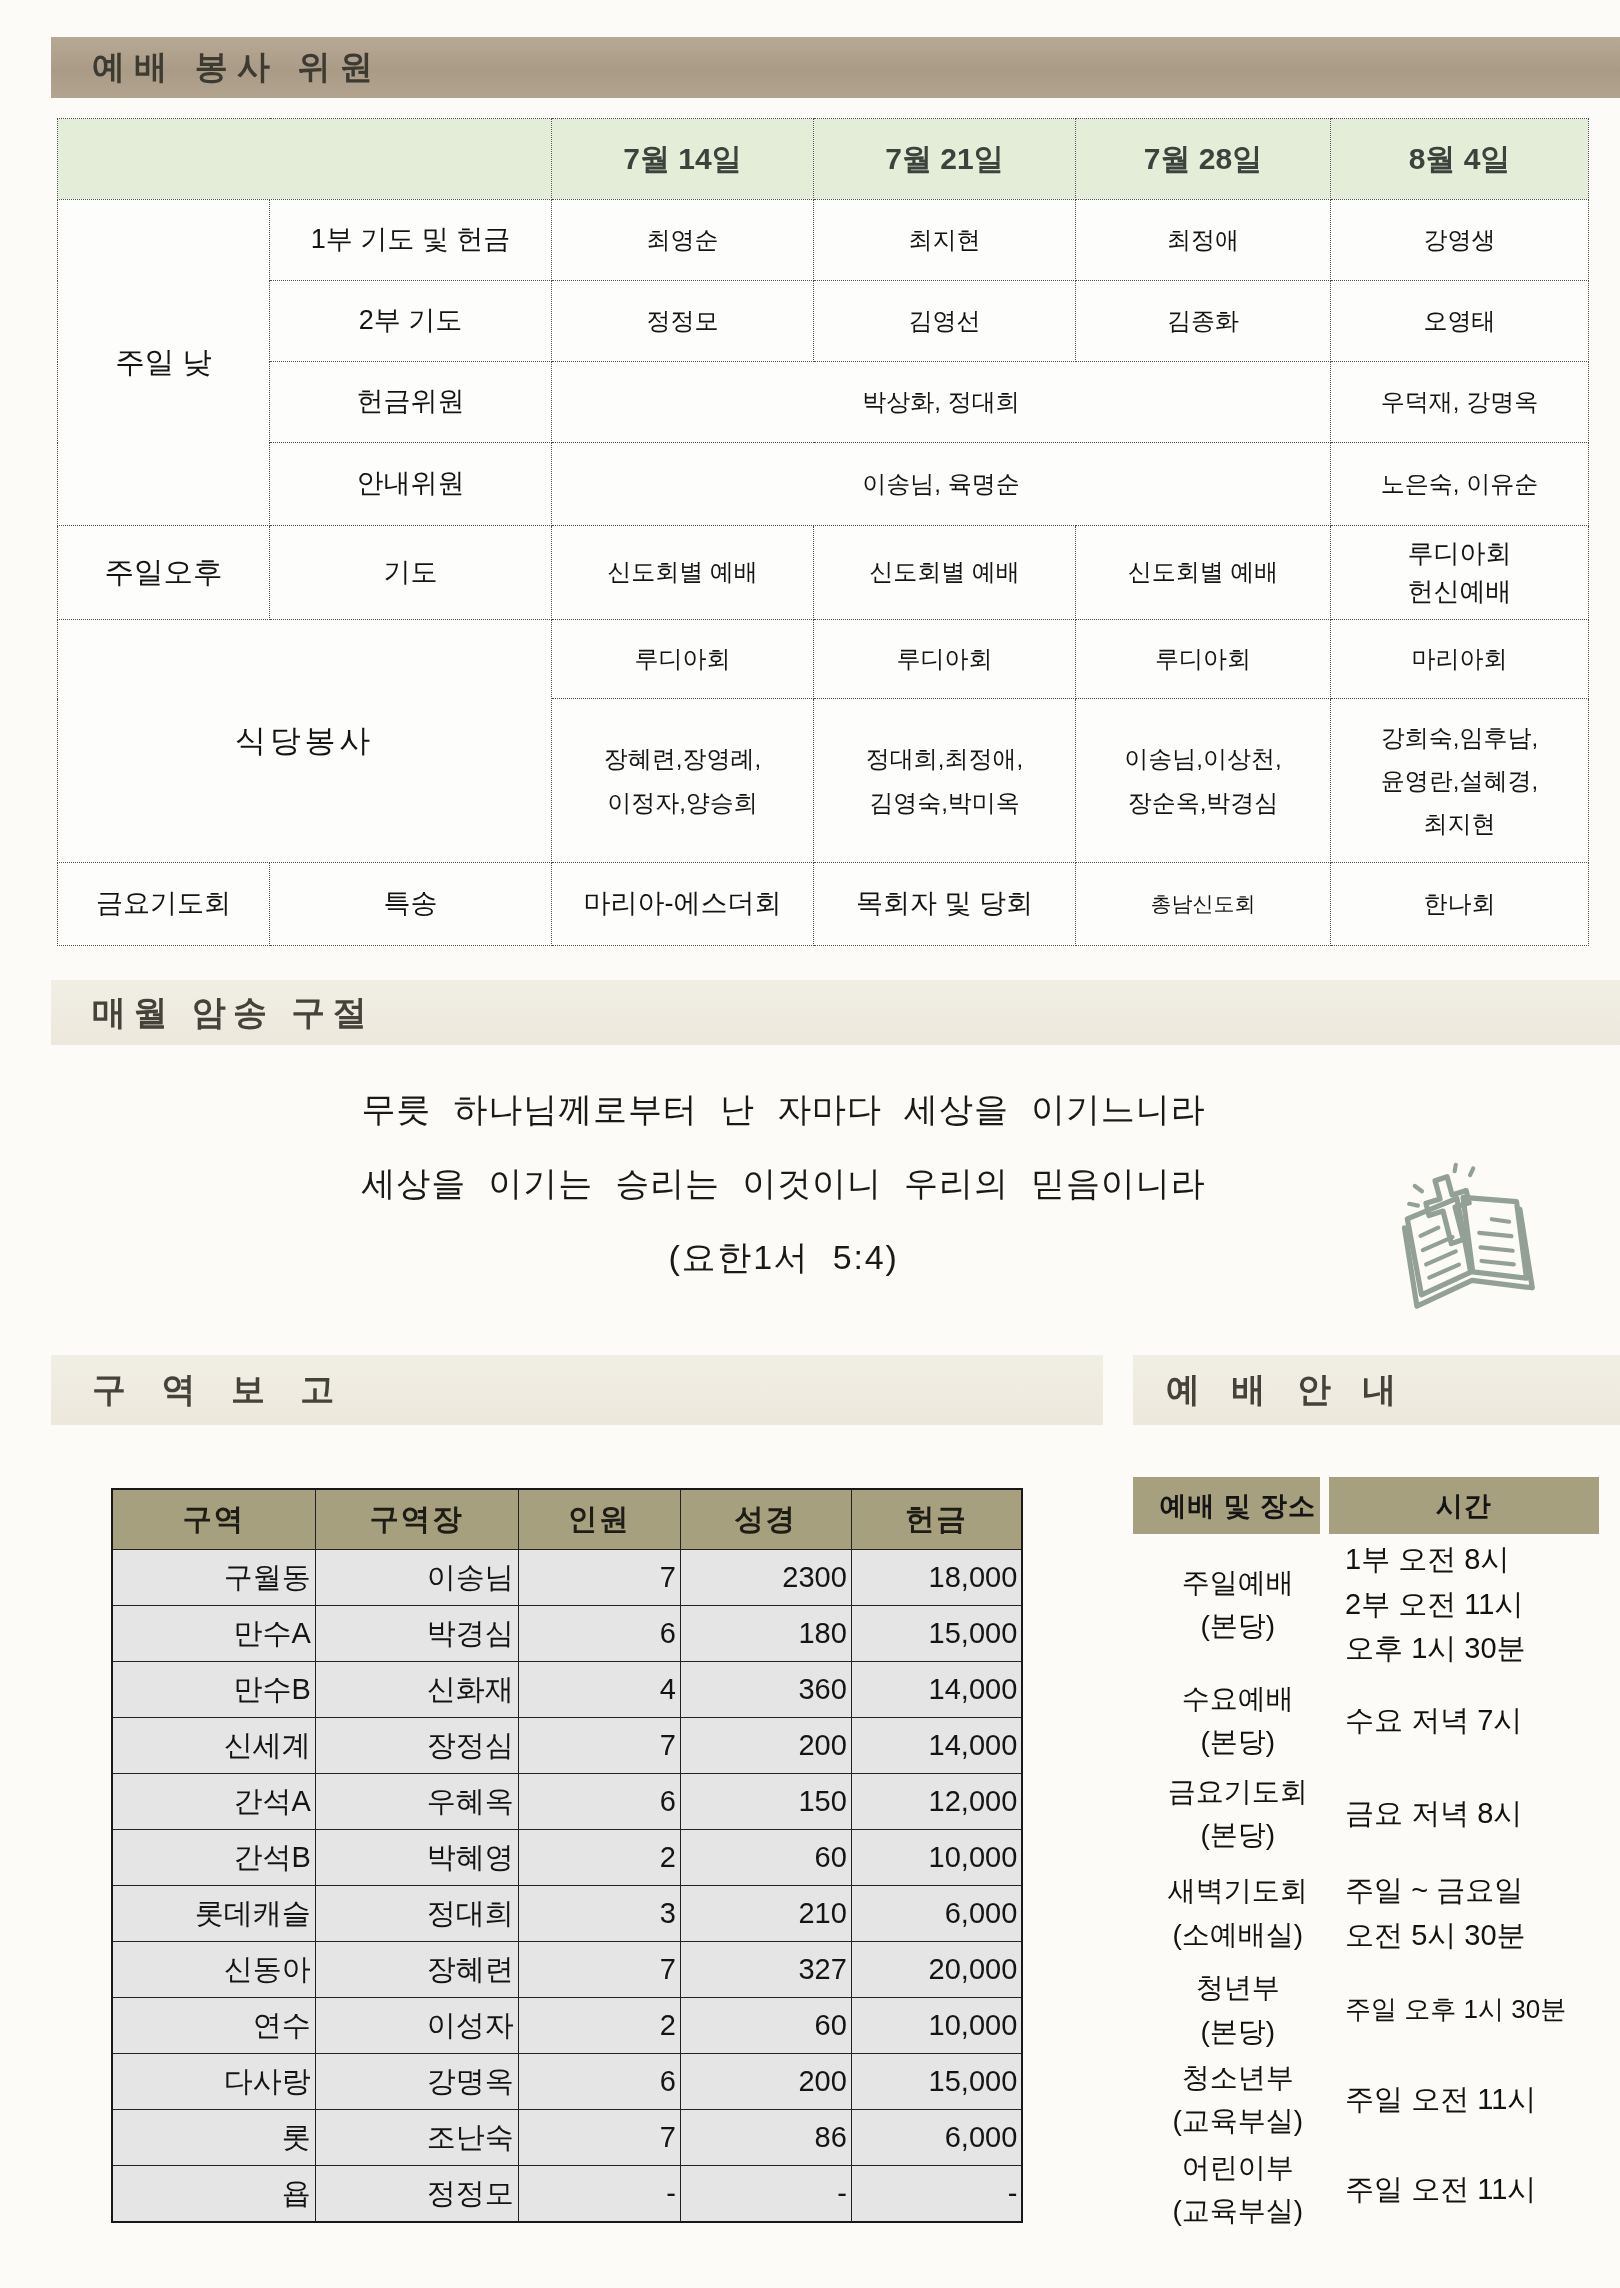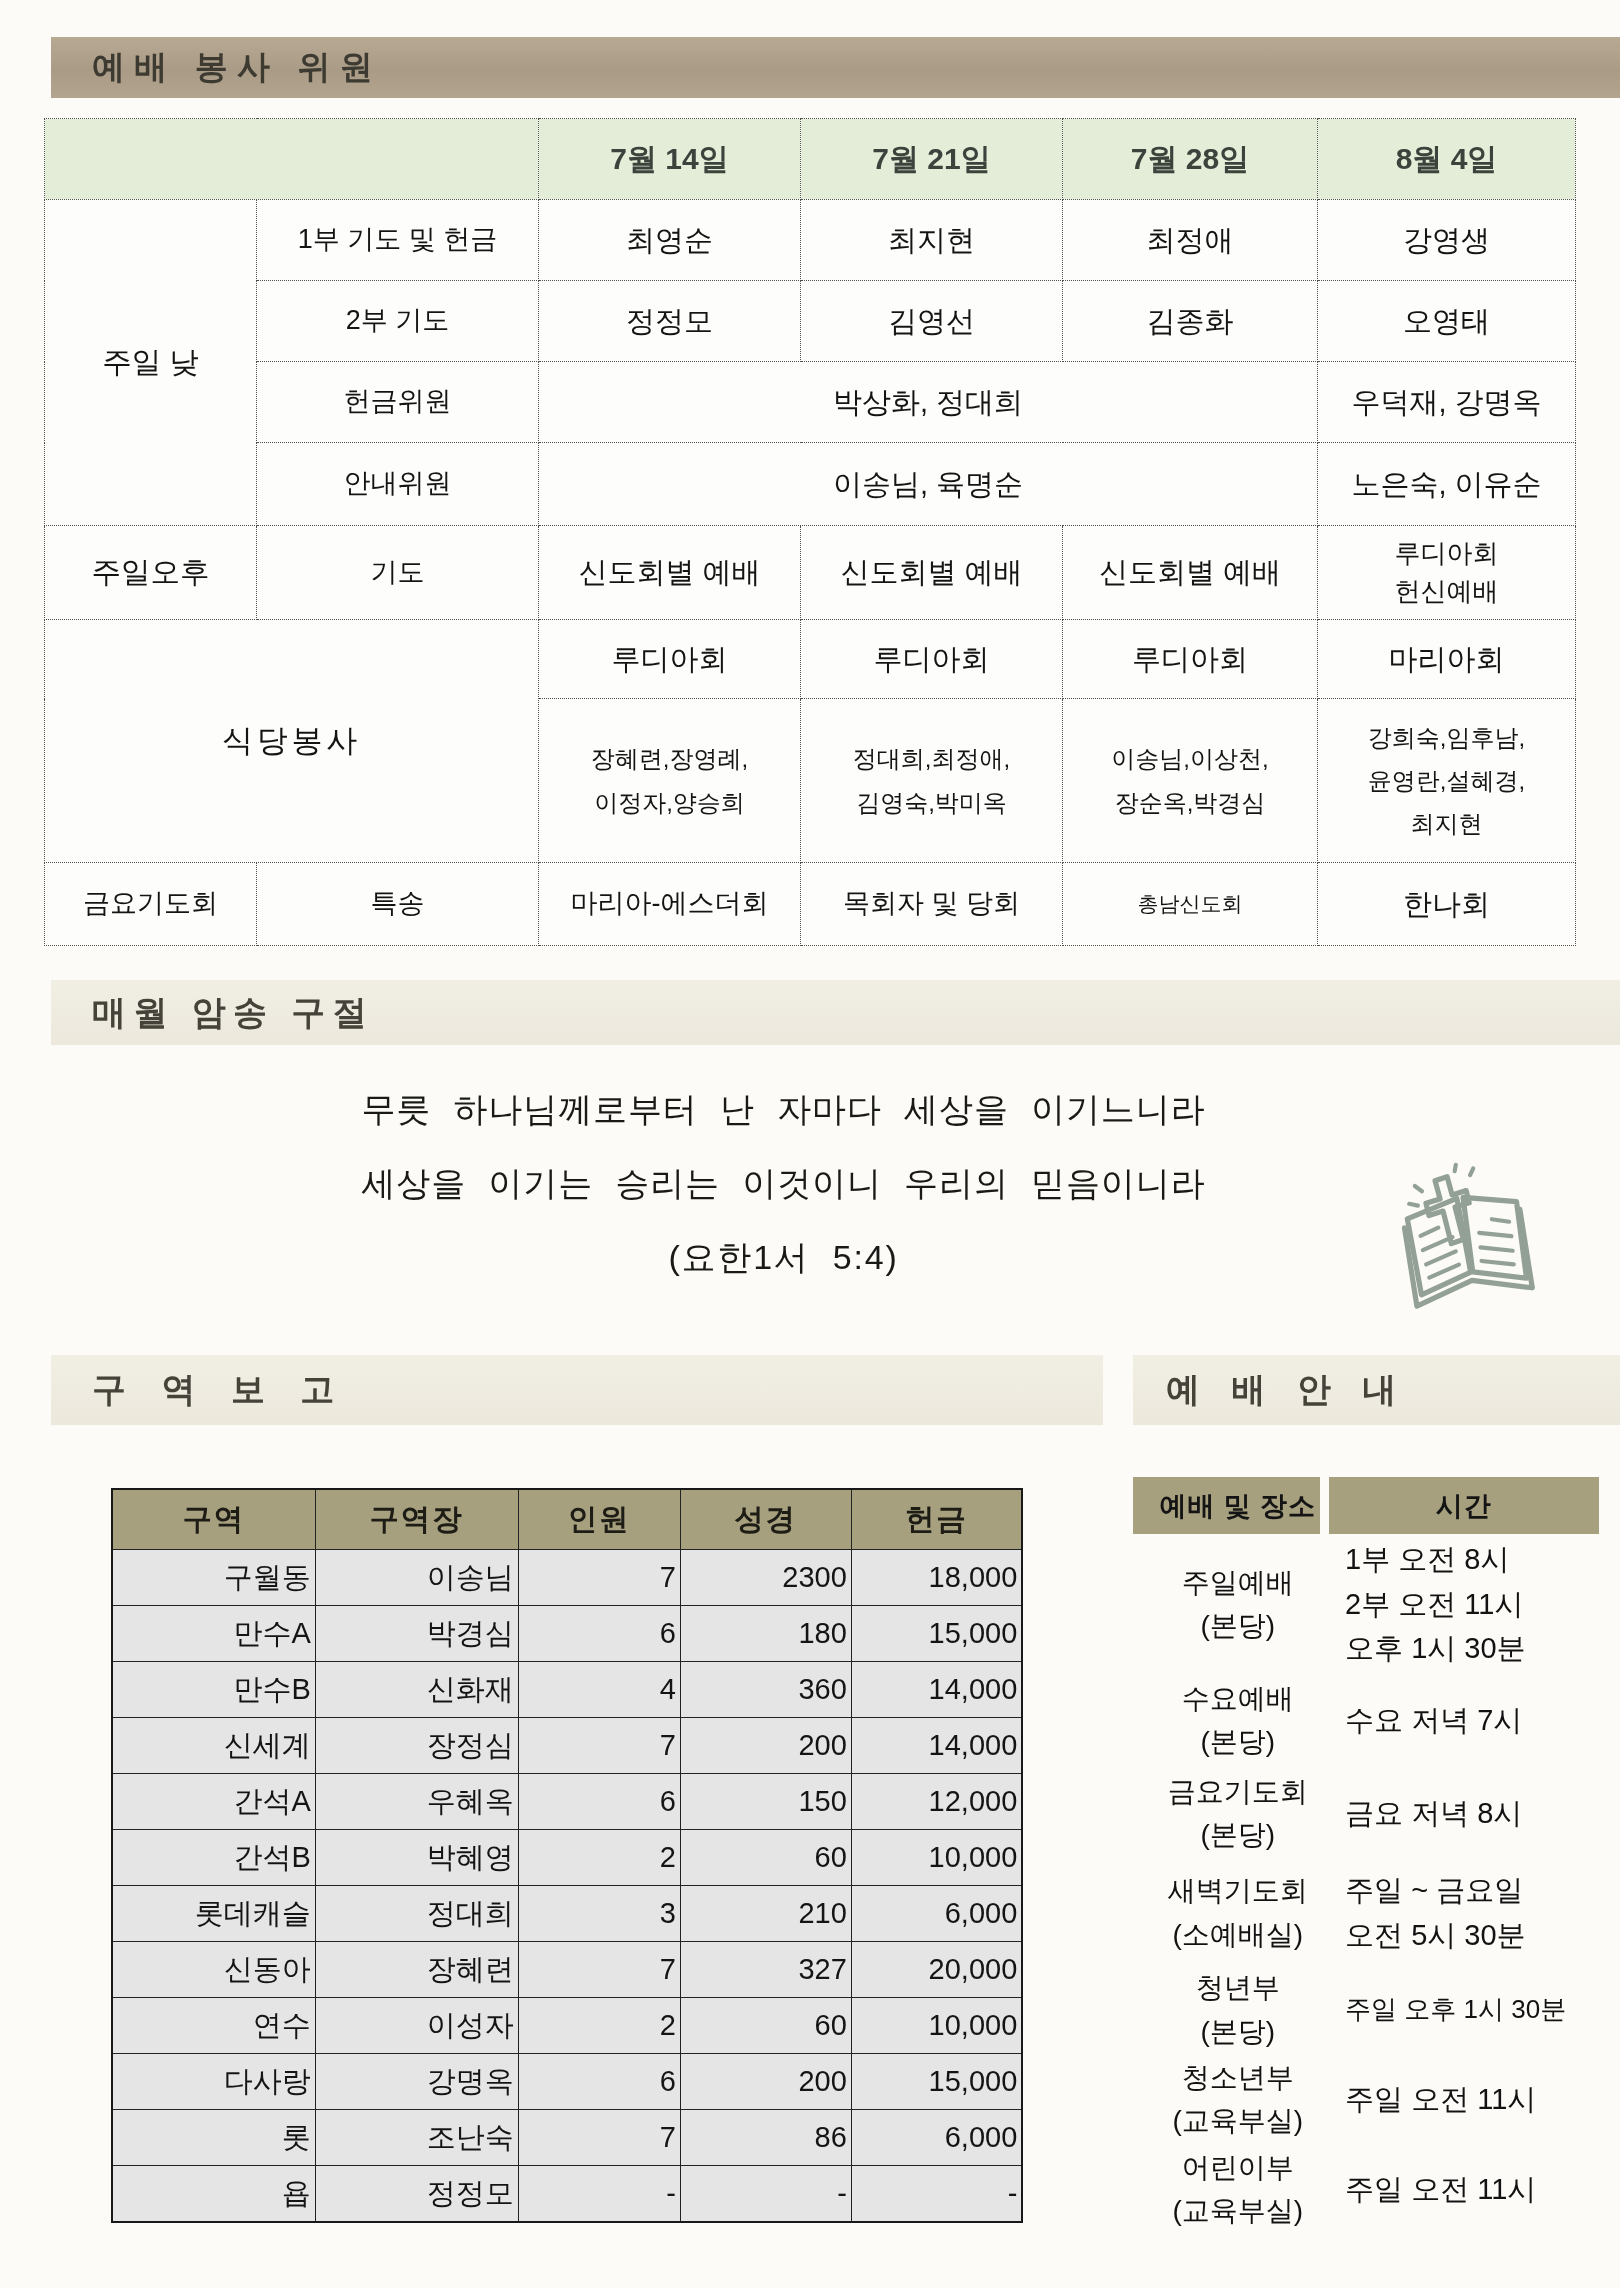--- a/index.html
+++ b/index.html
@@ -18,27 +18,27 @@
     background:linear-gradient(180deg,#b7a994 0%,#a99b86 55%,#b2a48f 100%);
     font-size:33px;letter-spacing:9.2px;padding-left:41px;
   }
   .bar-cream{
     background:linear-gradient(180deg,#f1eee4 0%,#ece8dc 100%);
     font-size:34px;letter-spacing:7.4px;padding-left:41px;color:#45423a;
   }
   
   table{border-collapse:collapse;}
   .committee{
-    position:absolute;left:44px;top:118px;width:1532px;
+    position:absolute;left:57px;top:118px;width:1532px;
     table-layout:fixed;background:#fdfdfb;
   }
   .committee td,.committee th{
     border:1.8px dotted #4f4f4c;
     text-align:center;vertical-align:middle;
-    font-weight:normal;font-size:29px;color:#141414;
+    font-weight:normal;font-size:24px;color:#141414;
     white-space:pre-line;line-height:1.45;
     padding:1.8px 3.7px;overflow:hidden;
   }
   .committee .hdr{background:#e3edd7;font-size:30px;color:#3c423c;font-weight:600;}
   .committee .lbl{font-size:27px;}
   .committee .grp{font-size:29.5px;}
   .committee .names{font-size:24px;line-height:1.8;}
   .committee .big{font-size:31px;letter-spacing:3.7px;}
   
   .verse-wrap{

